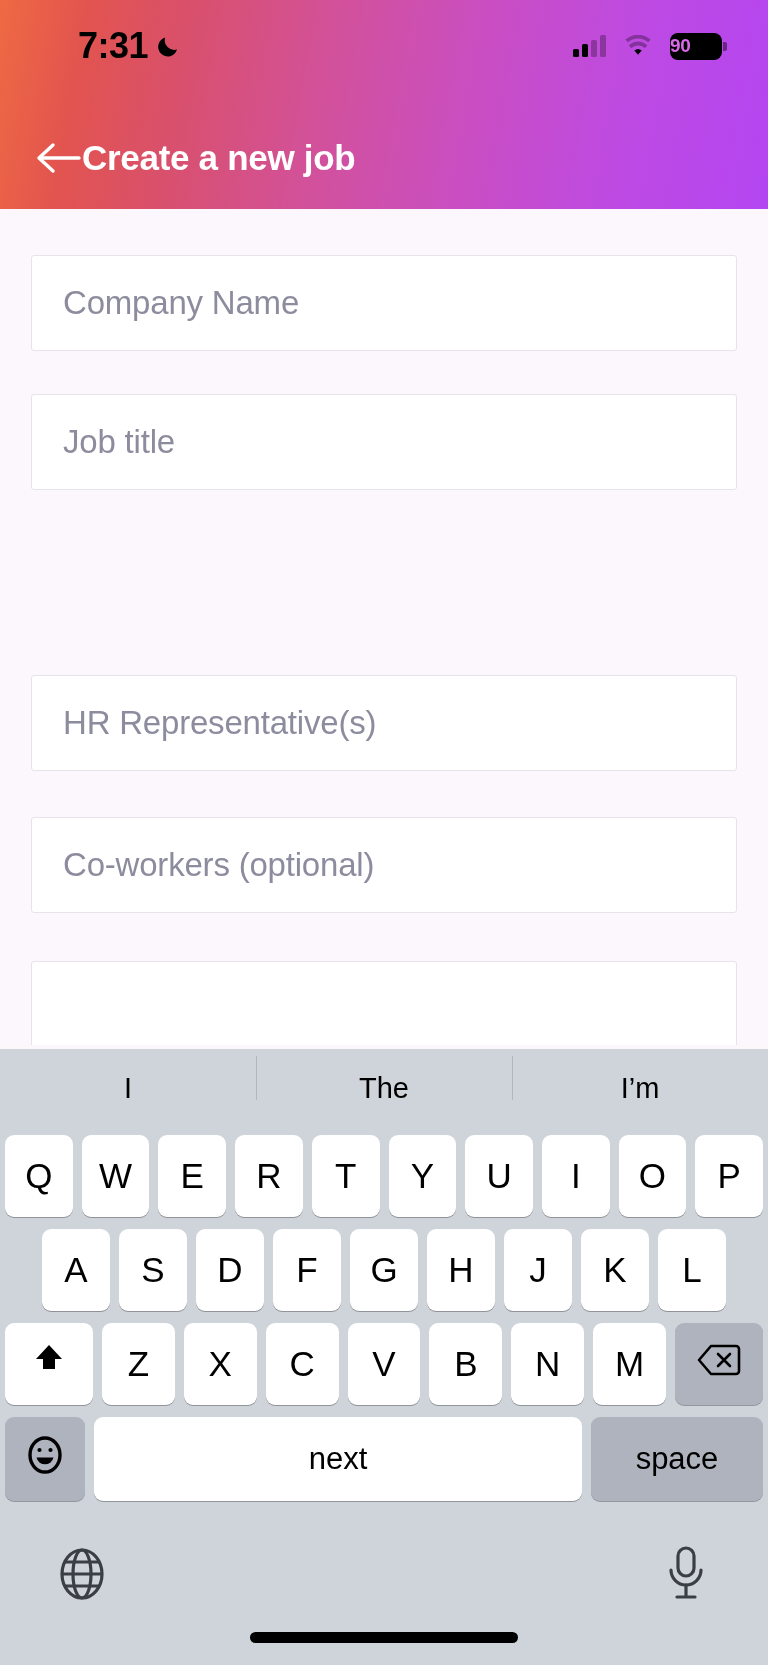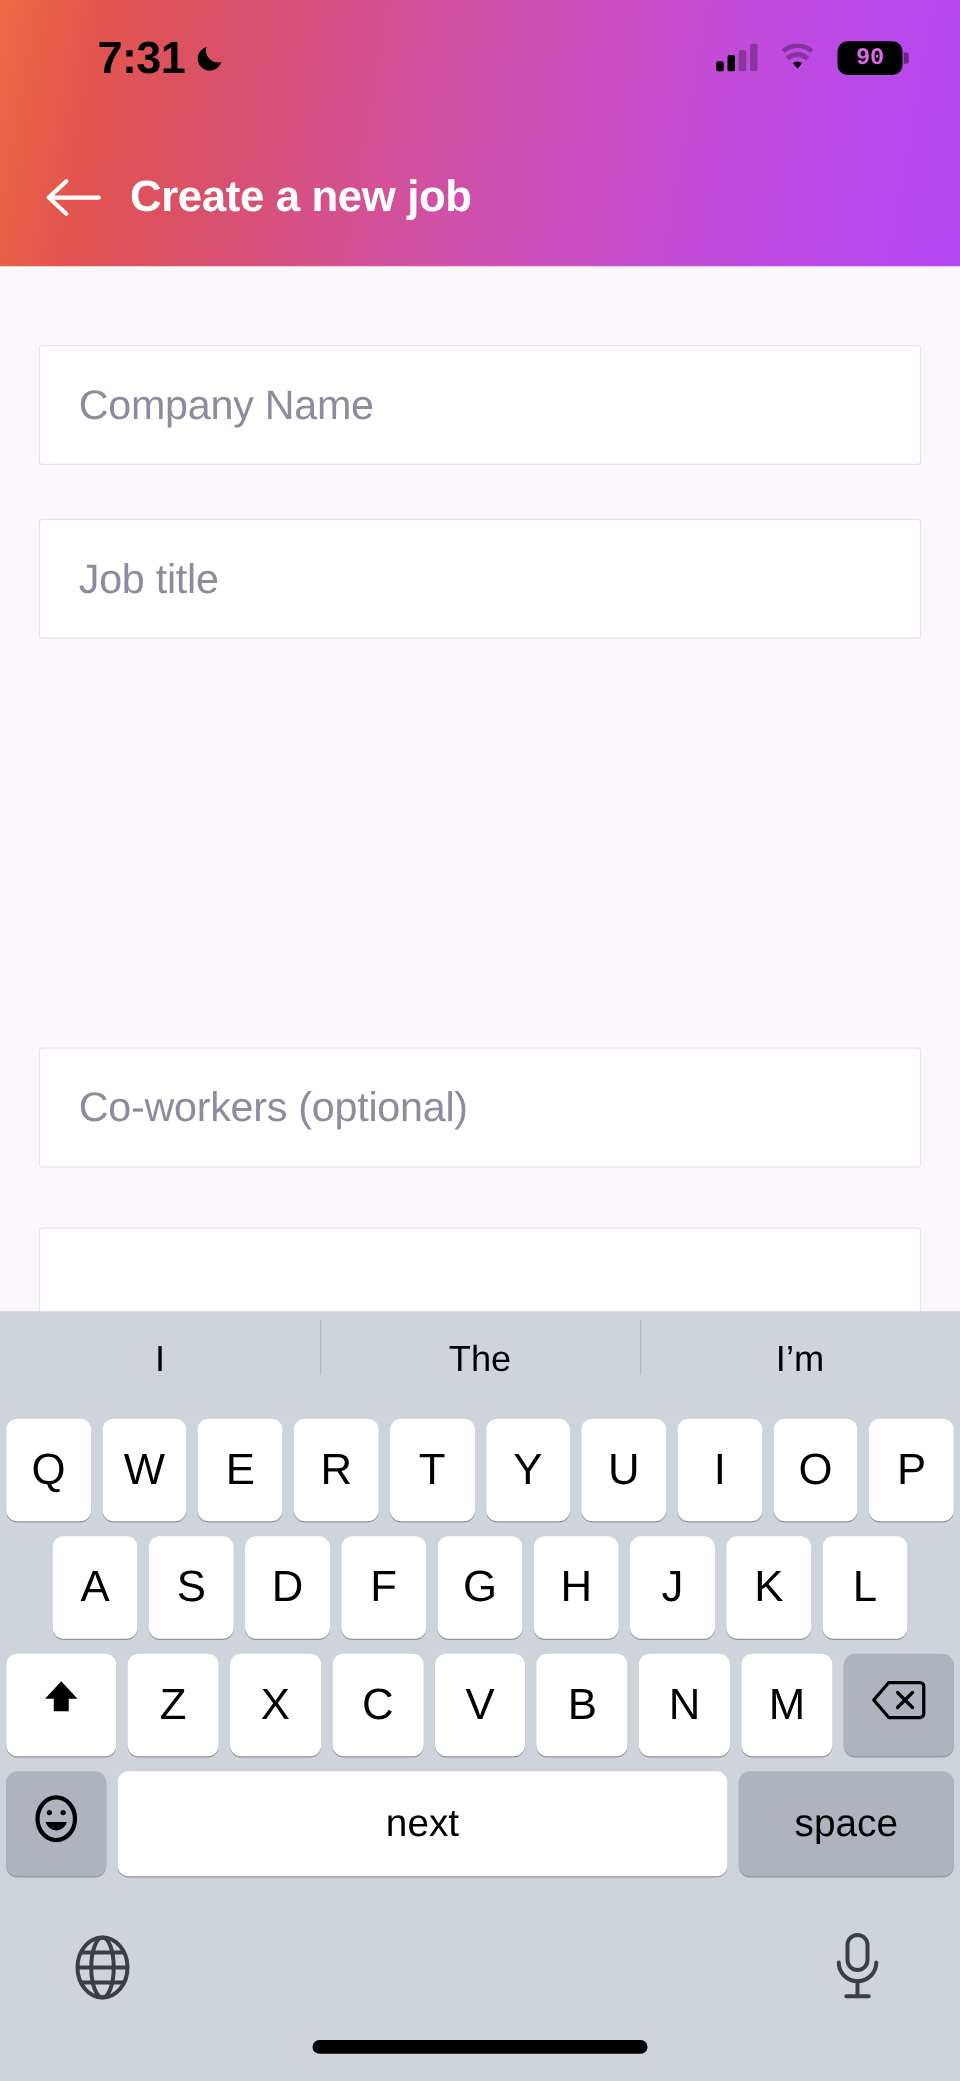--- a/index.html
+++ b/index.html
@@ -30,37 +30,37 @@
   .sig { display:flex; align-items:flex-end; gap:3px; height:22px; }
   .sig i { display:block; width:6px; border-radius:1.5px; background:#000; }
   .sig i.b1 { height:8px; }
   .sig i.b2 { height:13px; }
   .sig i.b3 { height:17px; background:rgba(0,0,0,0.28); }
   .sig i.b4 { height:22px; background:rgba(0,0,0,0.28); }
   .wifi { width:30px; height:22px; }
   .batt { position:relative; width:52px; height:27px; }
   .batt .shell {
     position:absolute; inset:0; background:#000; border-radius:8px;
-    display:flex; align-items:center; justify-content:center;font-family:Liberation Mono, monospace;
+    display:flex; align-items:center; 
   }
   .batt .lvl { font-size:19px; font-weight:bold; color:#D86AE8; letter-spacing:-0.3px; }
   .batt .nub {
     position:absolute; right:-5px; top:9px; width:4px; height:9px;
     background:rgba(0,0,0,0.45); border-radius:0 2px 2px 0;
   }
   .navbar {
     position:absolute; top:118px; left:0; width:768px; height:80px;
-    display:flex; align-items:center; padding-left:36px; gap:22px;
+    display:flex; align-items:center; padding-left:36px; 
   }
   .back-btn { width:46px; height:46px; display:flex; align-items:center; justify-content:center; cursor:pointer; }
   .page-title { font-size:35px; font-weight:bold; color:#FFF; letter-spacing:-0.3px; }
 
   
   .content {
-    position:absolute; top:230px; left:0; width:768px; height:836px;
+    position:absolute; top:209px; left:0; width:768px; height:836px;
     background:#FCF7FC; overflow:hidden;
   }
   .field {
     position:absolute; left:31px; width:706px; height:96px;
     background:#FFFFFF; border:1px solid #E6E3EA; border-radius:3px;
     display:flex; align-items:center; padding-left:31px;
   }
   .field .ph { font-size:33px; color:#8C8C9E; letter-spacing:-0.2px; }
 
   
@@ -158,20 +158,23 @@
   </div>
 </div>
 
 <div class="content">
   <div class="field" style="top:46px">
       <span class="ph">Company Name</span>
     </div>
   <div class="field" style="top:185px">
       <span class="ph">Job title</span>
     </div>
+  <div class="field" style="top:466px">
+      <span class="ph">HR Representative(s)</span>
+    </div>
   <div class="field" style="top:608px">
       <span class="ph">Co-workers (optional)</span>
     </div>
   <div class="field" style="top:752px">
       <span class="ph"></span>
     </div>
 </div>
 
 <div class="keyboard">
 

